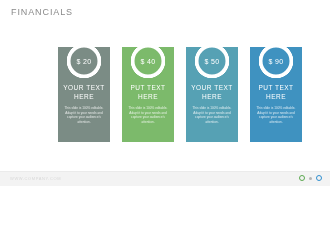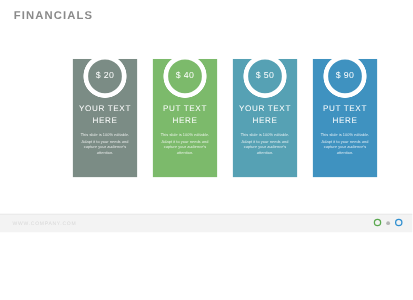--- a/index.html
+++ b/index.html
@@ -16,21 +16,21 @@
   }
 
   
   .slide-title {
     position: absolute;
     left: 11px;
     top: 7px;
     font-size: 9px;
     letter-spacing: 0.9px;
     color: #8a8a8a;
-    font-weight: bold;
+    font-weight: normal;
     white-space: nowrap;
   }
   .watermark {
     position: absolute;
     top: 14px;
     left: 10px;
     right: 10px;
     height: 9px;
     color: #fcfcfc;
     font-size: 7px;

